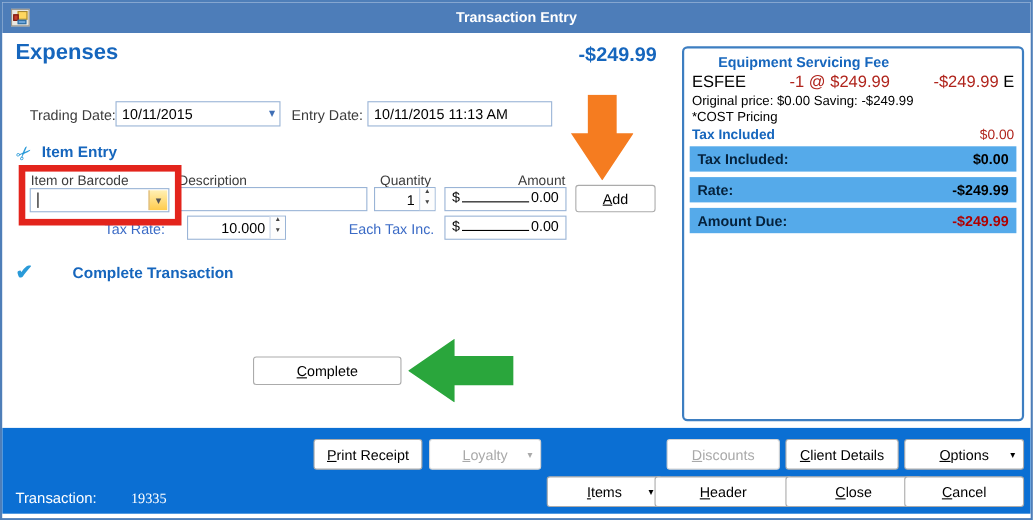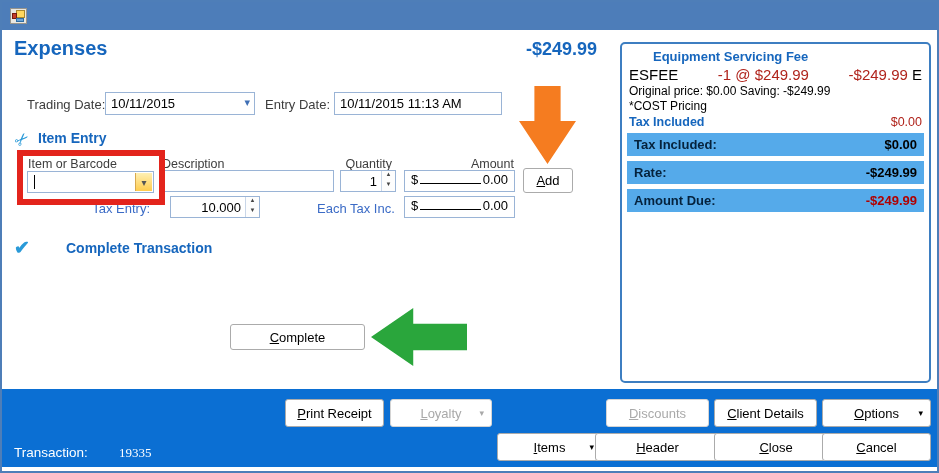--- a/index.html
+++ b/index.html
@@ -76,20 +76,21 @@
 <body>
 
 <div id="app">
 
   <div class="titlebar">
     <div class="t-icon">
         <span class="y"></span>
         <span class="r"></span>
         <span class="b"></span>
       </div>
+    <div class="title">Transaction Entry</div>
   </div>
 
   <div class="page-title">Expenses</div>
   <div class="total-display">-$249.99</div>
 
   <div class="lbl" style="left:25px; top:95px;">Trading Date:</div>
   <div class="field" style="left:103px; top:90px; width:150px; height:23px;">
     <span class="val">10/11/2015</span>
     <span class="combo-arrow">▾</span>
   </div>
@@ -123,25 +124,25 @@
     </span>
   </div>
 
   <div class="lbl" style="left:452px; top:155px; width:60px; text-align:right; font-size:12.5px;">Amount</div>
   <div class="field money" style="left:402px; top:168px; width:111px; height:22px;">
     <span class="sym">$</span>
     <span class="line"></span>
     <span class="sym">0.00</span>
   </div>
 
-  <div class="btn" style="left:521px; top:166px; width:50px; height:25px;">
+  <div class="btn" style="left:521px; top:166px; width:73px; height:25px;">
     <span><u>A</u>dd</span>
   </div>
 
-  <div class="lbl lbl-blue" style="left:80px; top:199px; width:68px; text-align:right;">Tax Entry:</div>
+  <div class="lbl lbl-blue" style="left:80px; top:199px; width:68px; text-align:right;">Tax Rate:</div>
   <div class="field" style="left:168px; top:194px; width:90px; height:22px;">
     <span class="val-r">10.000</span>
     <span class="spin">
       <span>▲</span>
       <span>▼</span>
     </span>
   </div>
   <div class="lbl lbl-blue" style="left:315px; top:199px;">Each Tax Inc.</div>
   <div class="field money" style="left:402px; top:194px; width:111px; height:22px;">
     <span class="sym">$</span>

